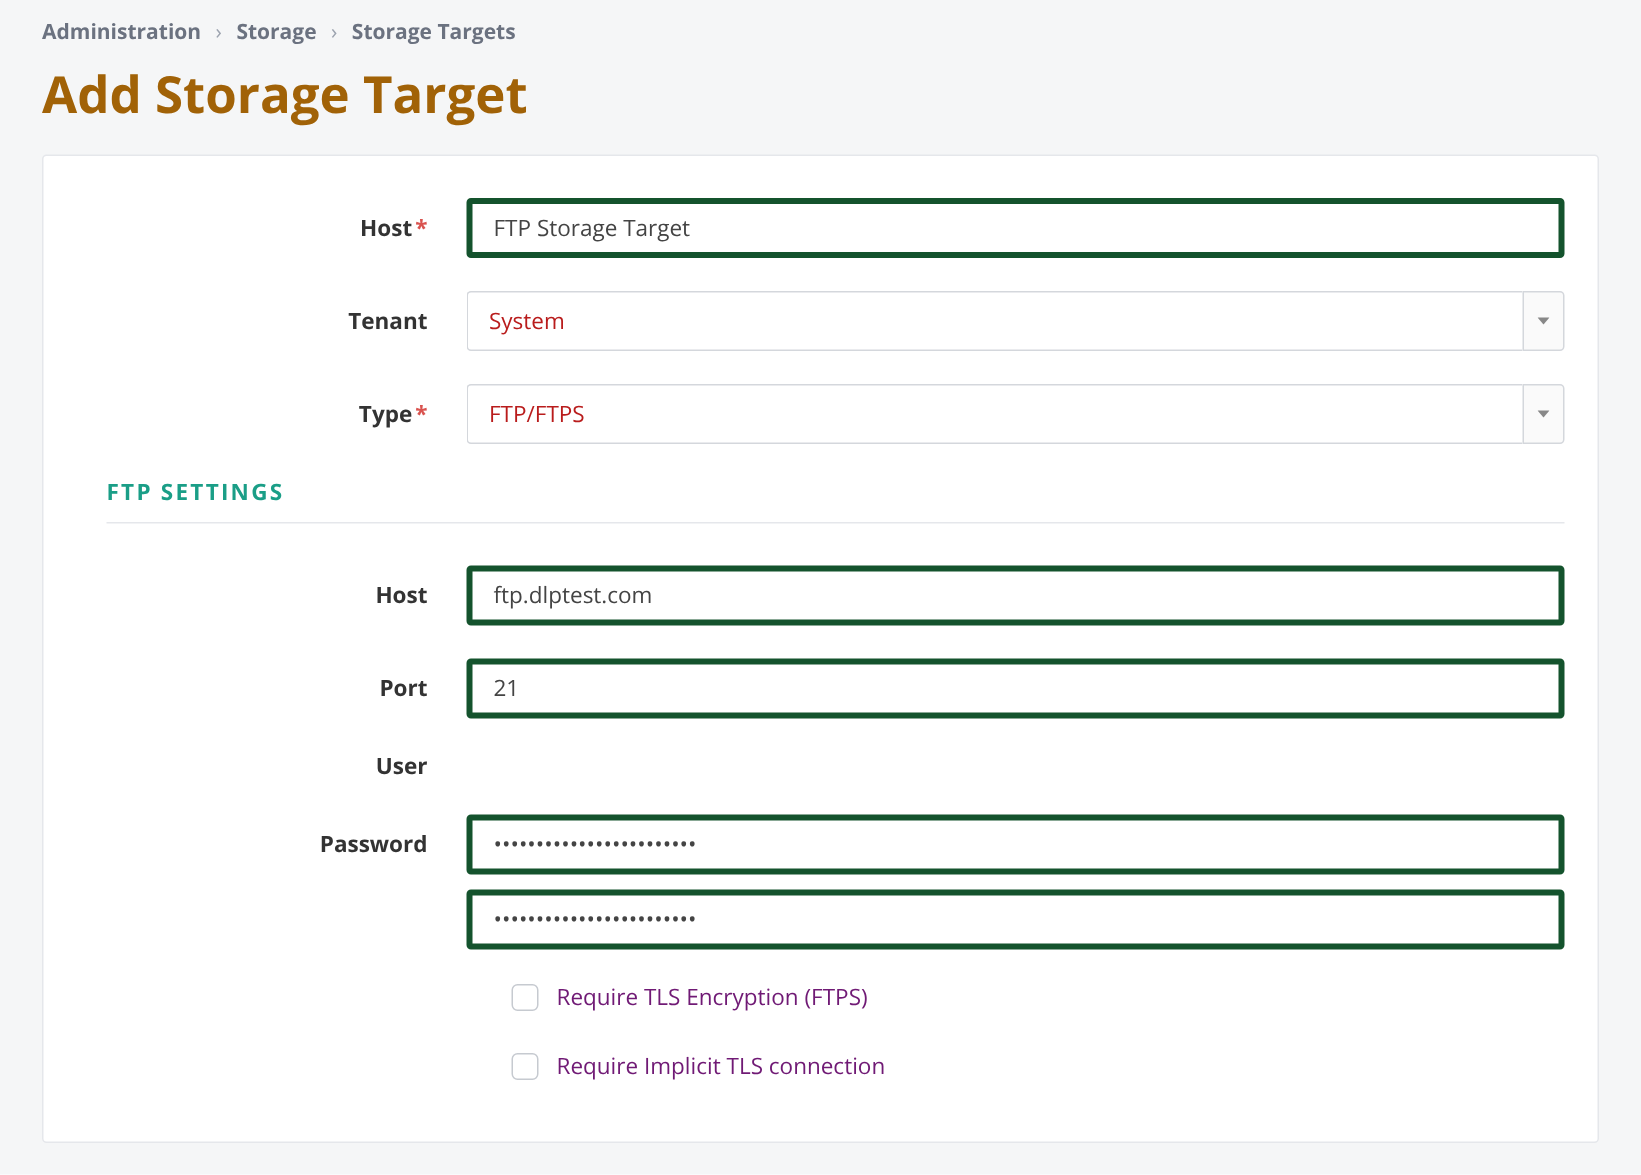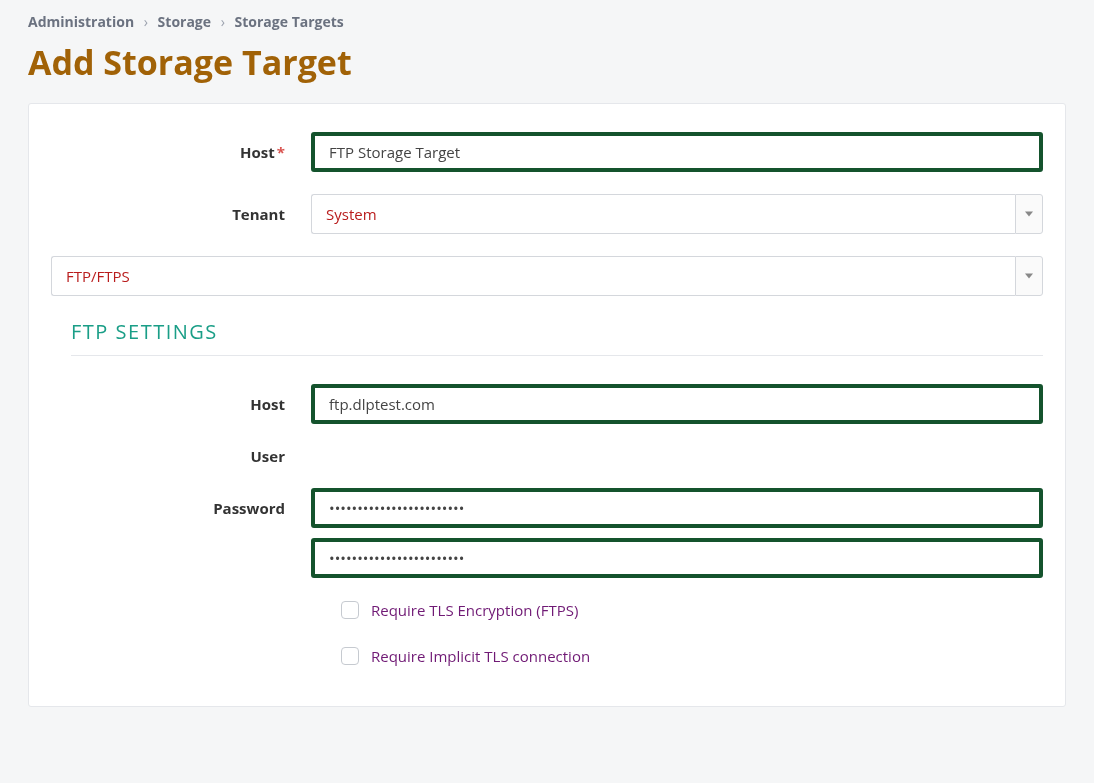--- a/index.html
+++ b/index.html
@@ -111,22 +111,22 @@
       justify-content: center;
       cursor: pointer;
     }
     .select-arrow svg {
       width: 8px;
       height: 8px;
       fill: #888;
     }
     .section-header {
       color: #1a9e87;
-      font-size: 20px;
-      font-weight: 400;
+      font-size: 15px;
+      font-weight: 700;
       letter-spacing: 1.5px;
       text-transform: uppercase;
       margin: 22px 0 10px 20px;
     }
     .section-divider {
       border: none;
       border-top: 1px solid #e5e7eb;
       margin: 0 0 28px 20px;
     }
     .checkbox-row {
@@ -189,20 +189,23 @@
           <div class="select-arrow">
             <svg viewBox="0 0 10 10">
                 <path d="M0 2 L5 8 L10 2 Z"></path>
               </svg>
           </div>
         </div>
       </div>
     </div>
 
     <div class="form-row">
+      <div class="form-label">
+        <span>Type</span><span class="required">*</span>
+      </div>
       <div class="form-control-wrap">
         <div class="select-wrap">
           <div class="select-display">FTP/FTPS</div>
           <div class="select-arrow">
             <svg viewBox="0 0 10 10">
                 <path d="M0 2 L5 8 L10 2 Z"></path>
               </svg>
           </div>
         </div>
       </div>
@@ -213,20 +216,28 @@
 
     <div class="form-row">
       <div class="form-label">
         <span>Host</span>
       </div>
       <div class="form-control-wrap">
         <input type="text" class="form-input" value="ftp.dlptest.com" style="">
       </div>
     </div>
 
+    <div class="form-row">
+      <div class="form-label">
+        <span>Port</span>
+      </div>
+      <div class="form-control-wrap">
+        <input type="text" class="form-input" value="21" style="">
+      </div>
+    </div>
 
     <div class="form-row">
       <div class="form-label">
         <span>User</span>
       </div>
     </div>
 
     <div class="form-row align-top">
       <div class="form-label" style="padding-top:10px;">
         <span>Password</span>

